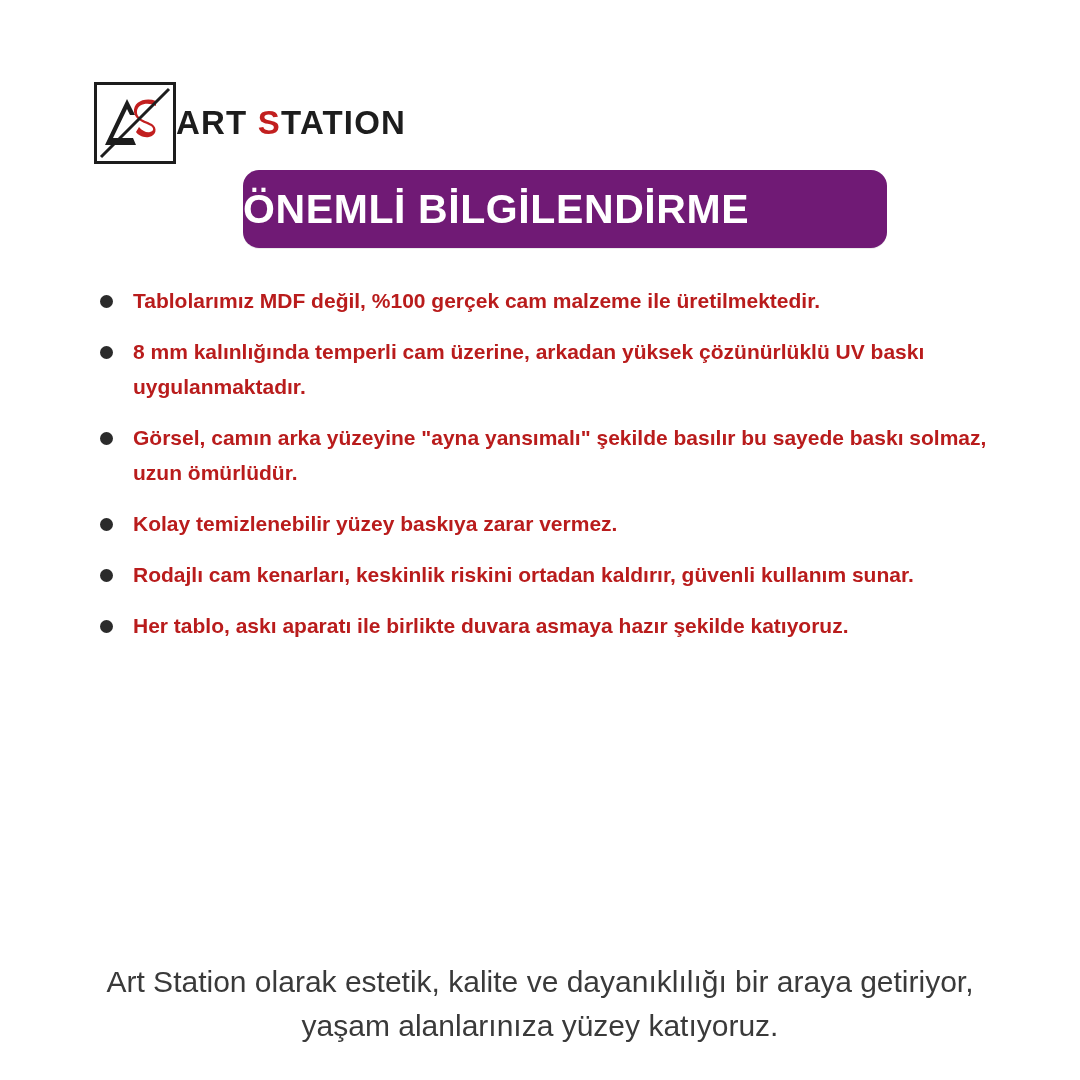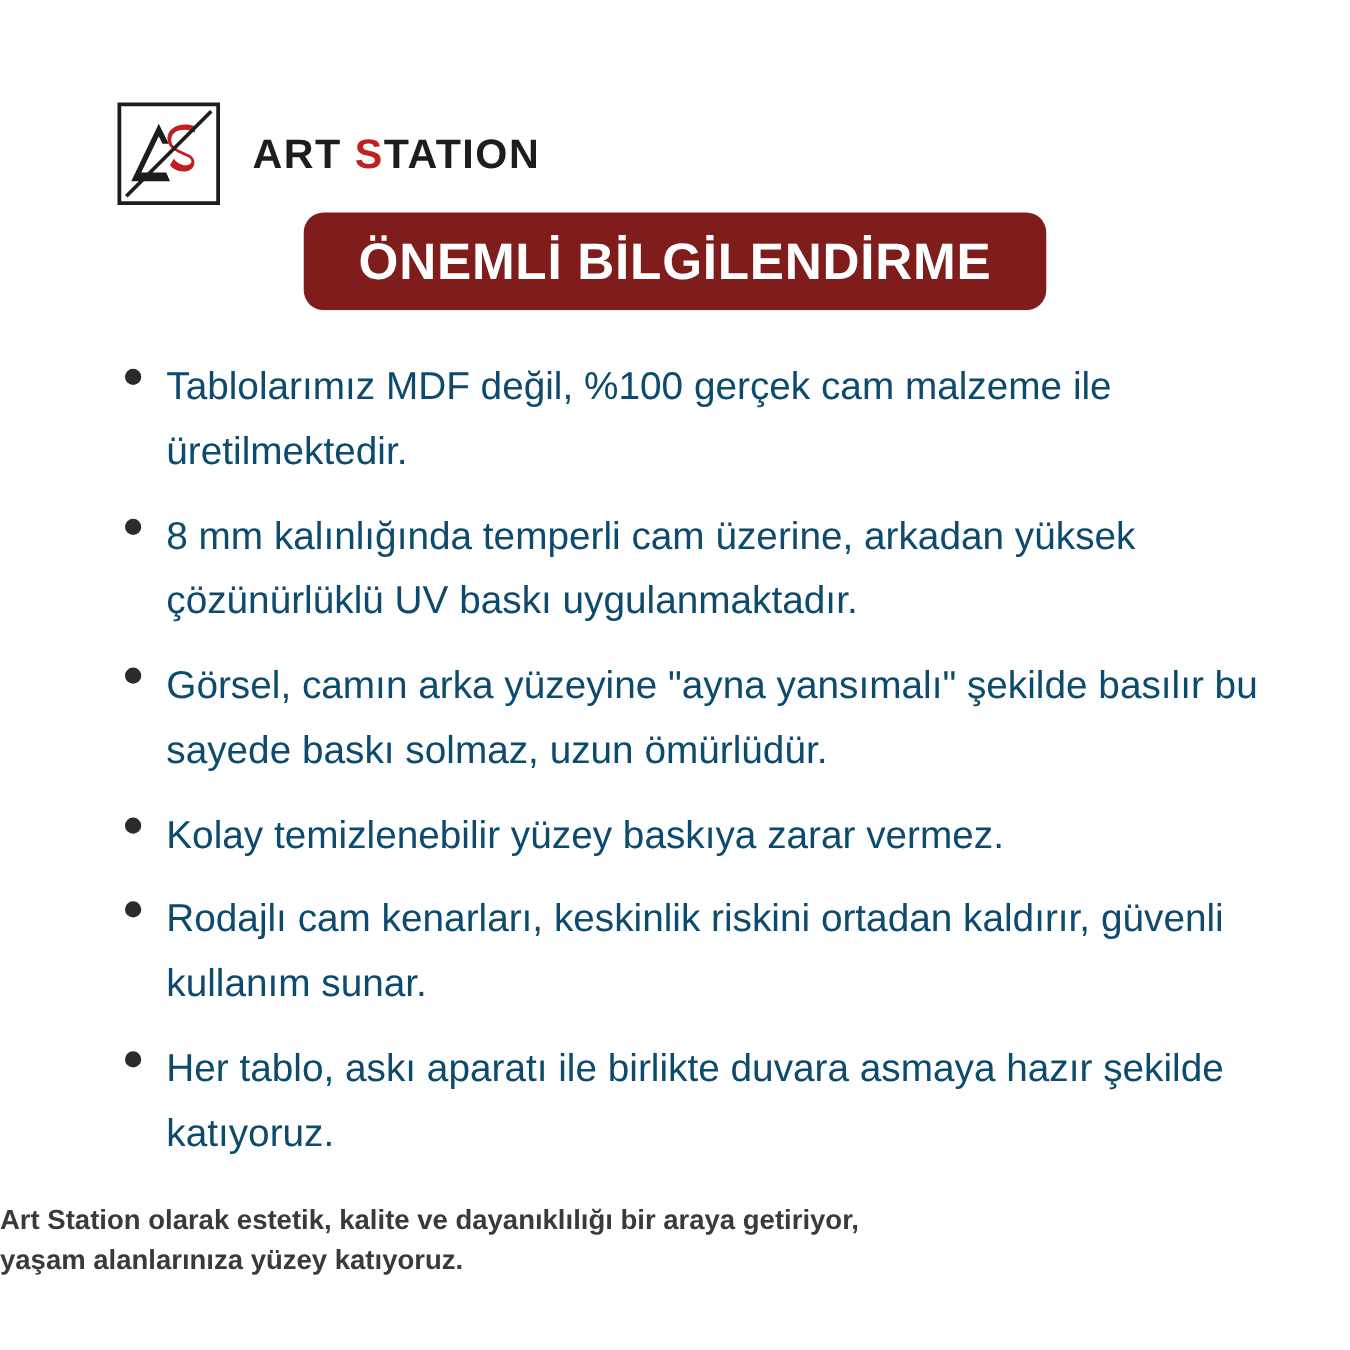--- a/index.html
+++ b/index.html
@@ -22,21 +22,20 @@
     box-sizing: border-box;
   }
 
   
   .logo-row {
     position: absolute;
     left: 94px;
     top: 82px;
     display: flex;
     align-items: center;
-    gap: 26px;
   }
   .logo-mark {
     width: 82px;
     height: 82px;
     border: 3px solid #1d1d1d;
     position: relative;
     box-sizing: border-box;
     overflow: hidden;
   }
   .logo-mark svg {
@@ -51,27 +50,26 @@
   }
   .logo-text .accent {
     color: #c21f1f;
   }
 
   
   .banner {
     position: absolute;
     left: 243px;
     top: 170px;
-    width: 594px;
+    width: 644px;
     height: 78px;
-    background: #7f1d1d;
+    background: #701a75;
     border-radius: 16px;
     display: flex;
     align-items: center;
-    justify-content: center;
     box-shadow: 0 1px 0 rgba(0,0,0,0.08);
   }
   .banner-text {
     color: #ffffff;
     font-size: 41px;
     font-weight: 700;
     letter-spacing: 0.6px;
     white-space: nowrap;
   }
 
@@ -90,36 +88,37 @@
   .bullet {
     flex: 0 0 auto;
     width: 13px;
     height: 13px;
     border-radius: 50%;
     background: #2b2b2b;
     margin-top: 12px;
     margin-right: 20px;
   }
   .item-text {
-    font-size: 31px;
+    font-size: 21px;
     line-height: 1.67;
-    color: #0c4a6e;
-    font-weight: 400;
+    color: #b91c1c;
+    font-weight: 700;
   }
 
   
   .footer {
     position: absolute;
     left: 0;
     right: 0;
     top: 960px;
+    text-align: center;
     color: #3a3a3a;
-    font-size: 22px;
+    font-size: 30px;
     line-height: 1.45;
-    font-weight: 700;
+    font-weight: 400;
   }
   .footer-line {
     display: block;
   }
 </style>
 </head>
 <body>
 
 <div class="page">
 

